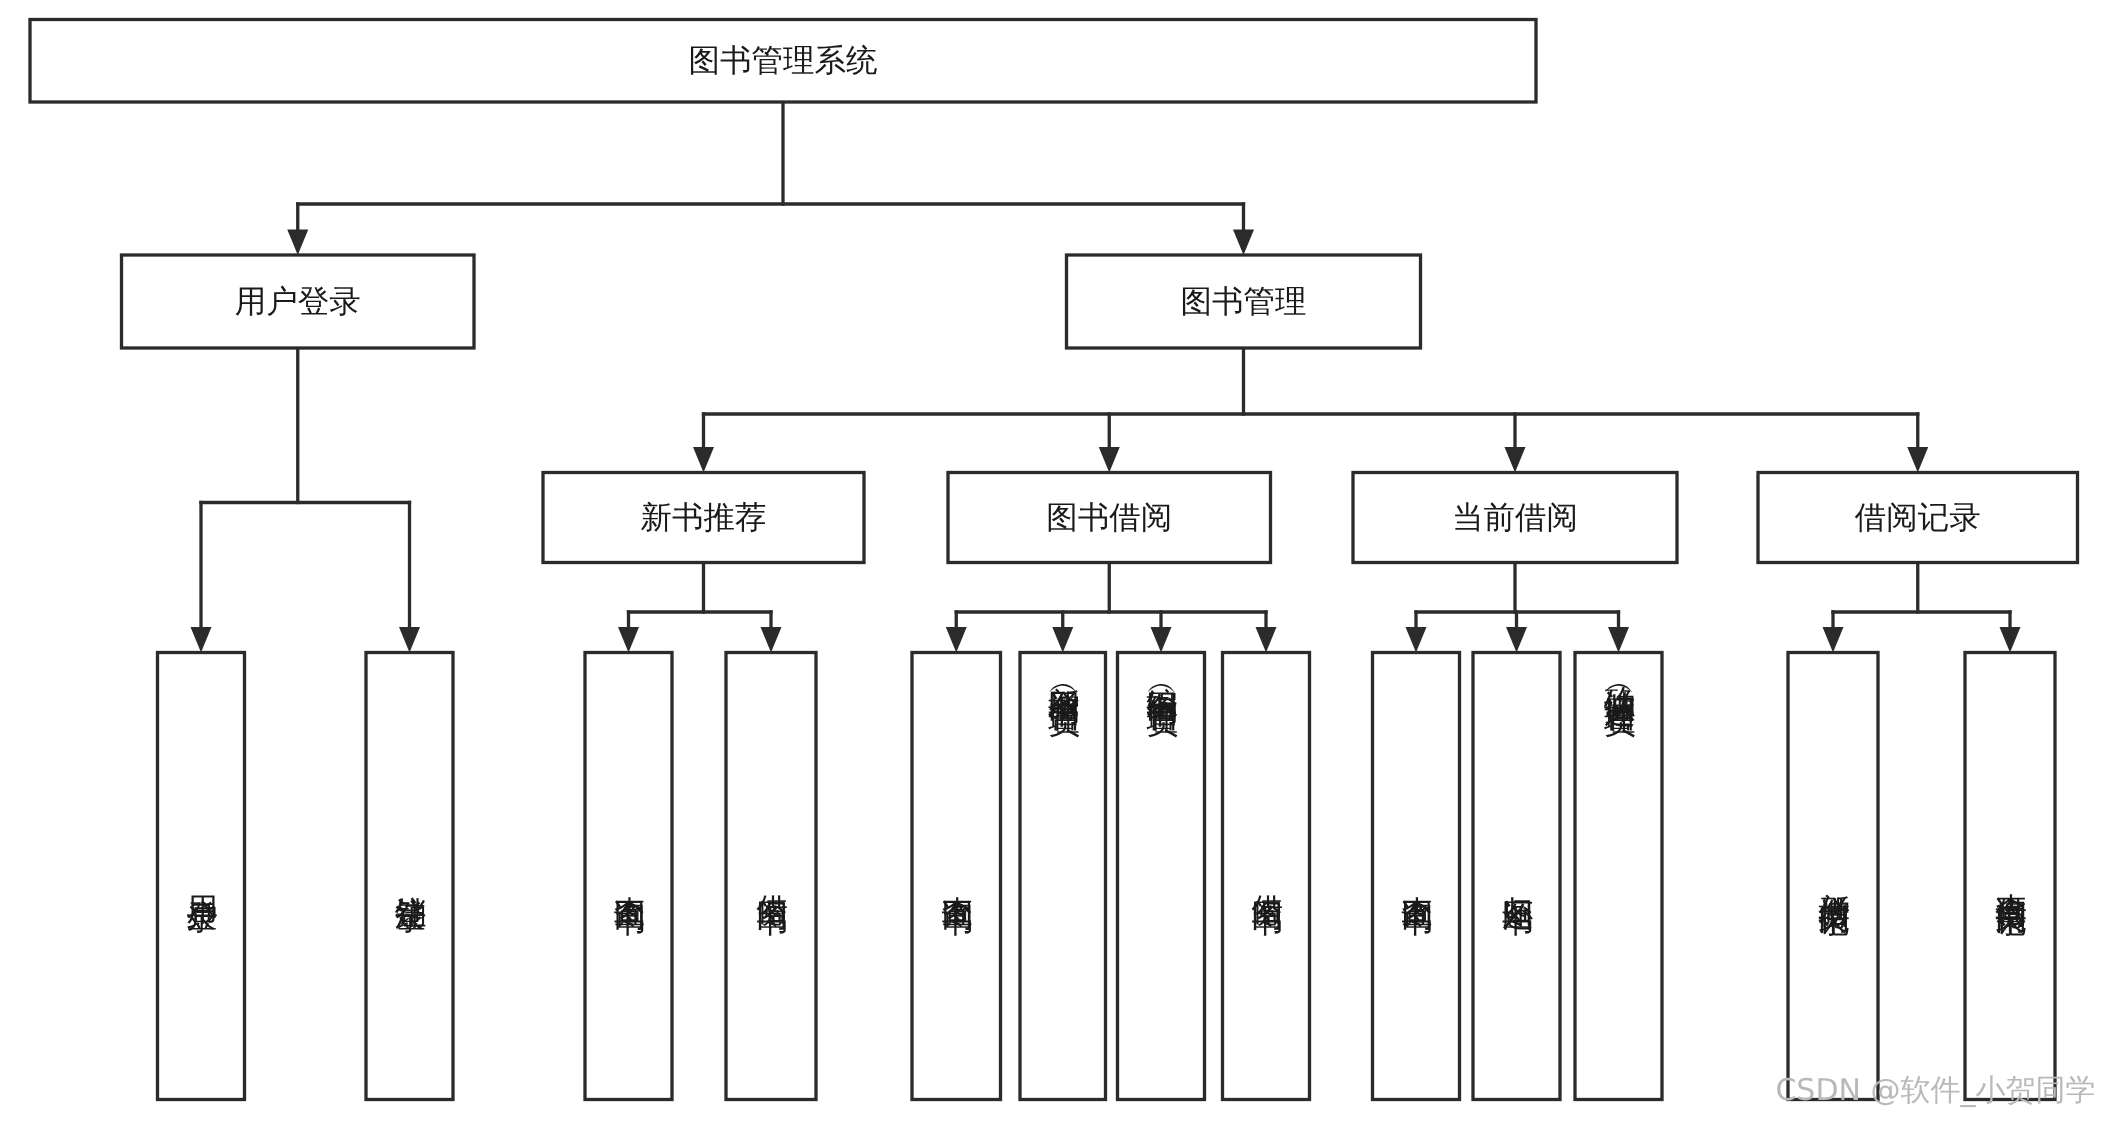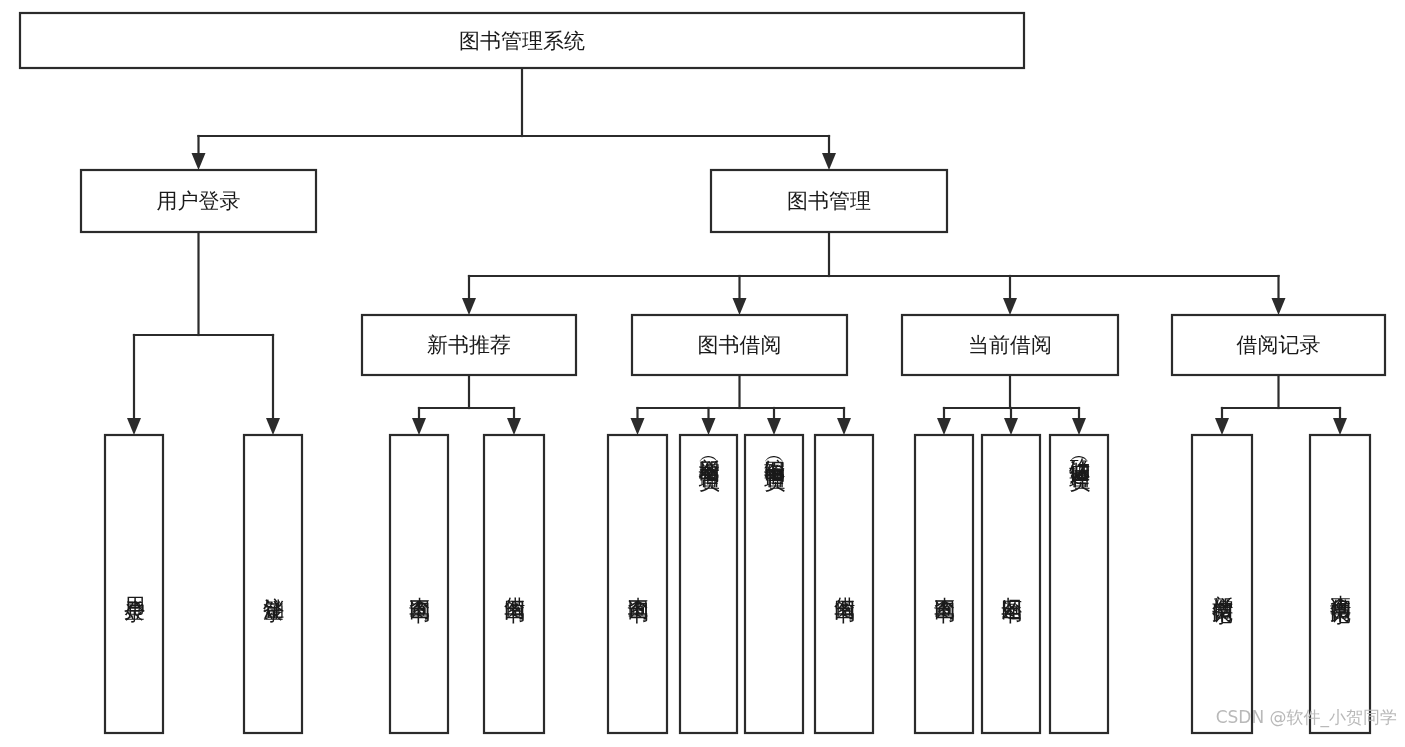--- a/index.html
+++ b/index.html
@@ -65,23 +65,23 @@
     letter-spacing: 2px;
     white-space: nowrap;
     text-align: center;
   }
   .leaf-label.leaf-centered {
     align-self: center;
   }
   .watermark {
     position: absolute;
     right: 8px;
-    bottom: 18px;
-    font-family: "DejaVu Sans", "Liberation Sans", sans-serif;
-    font-size: 17px;
+    bottom: 7px;
+    font-family: "DejaVu Sans", "Liberation Sans", sans-serif;
+    font-size: 20px;
     color: #b9b9b9;
     white-space: nowrap;
     user-select: none;
   }
 </style>
 </head>
 <body>
 
 <div id="diagram-root">
 

